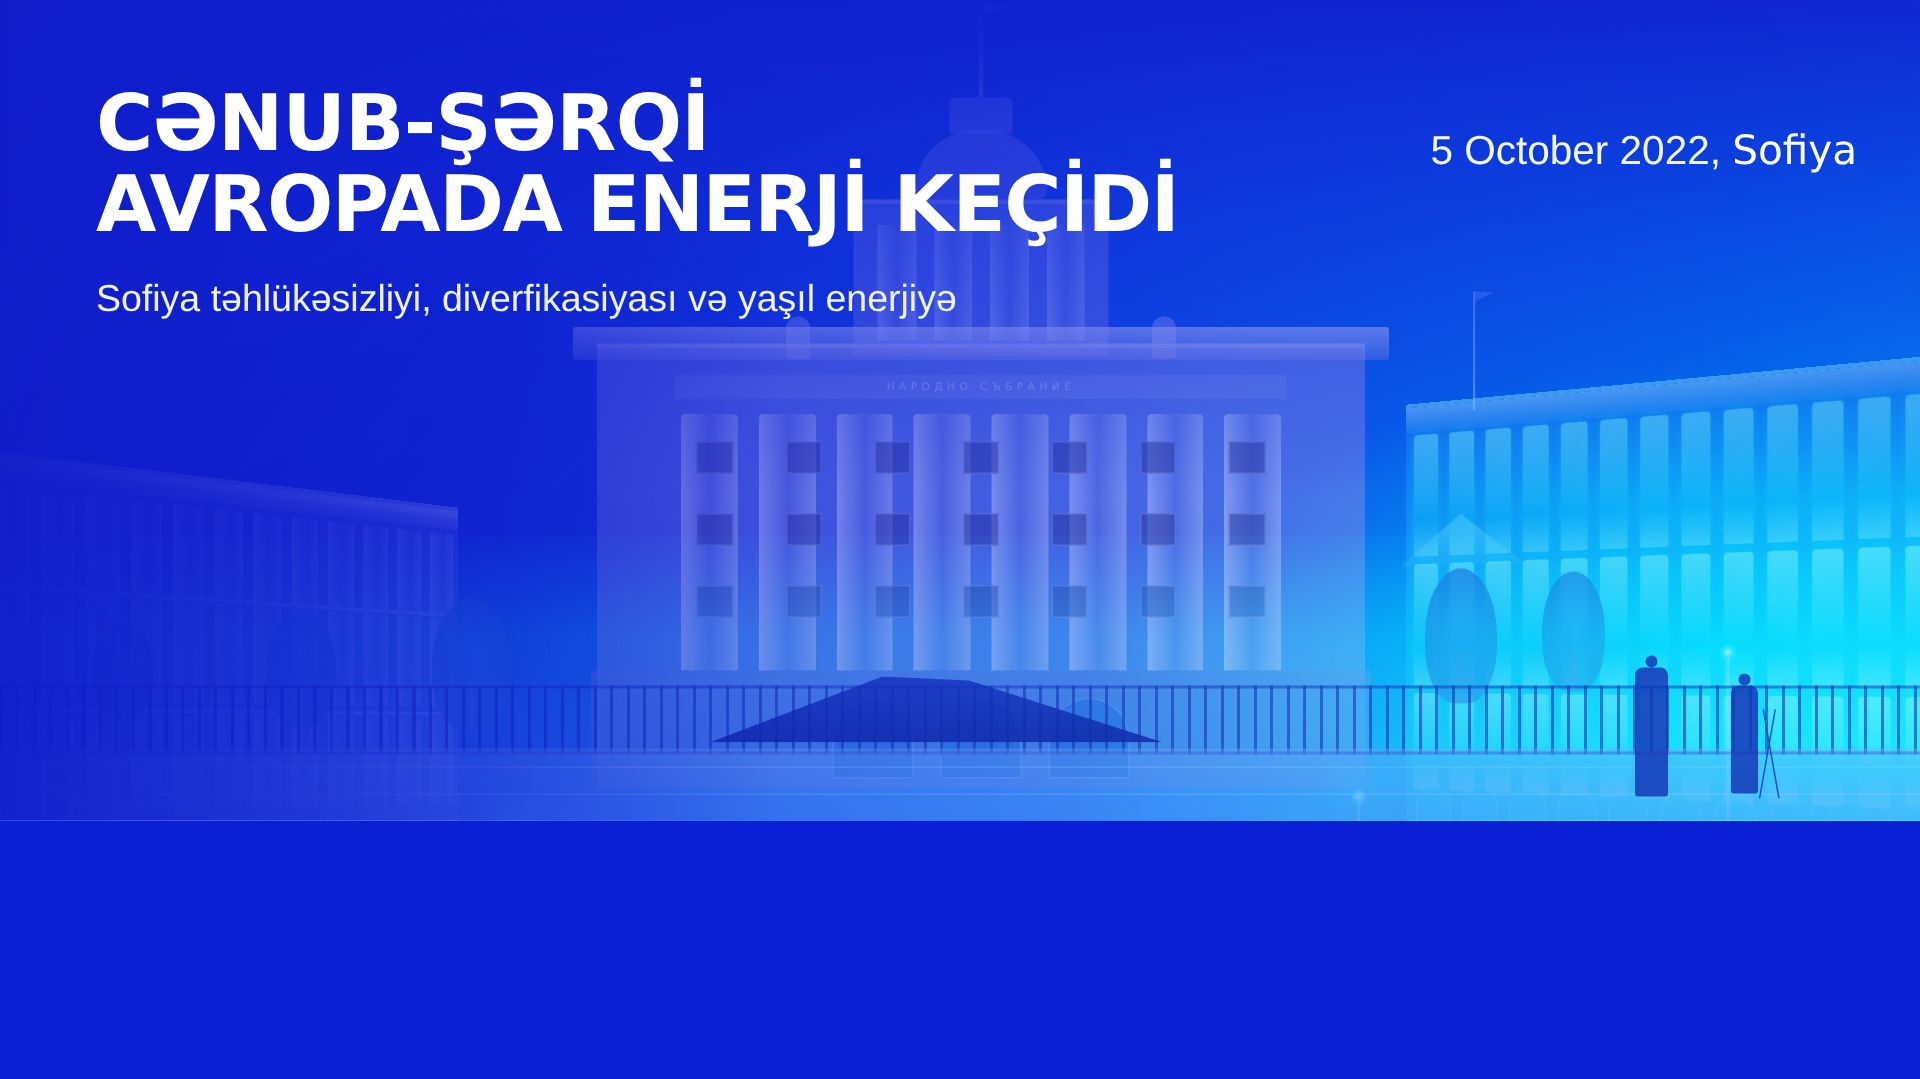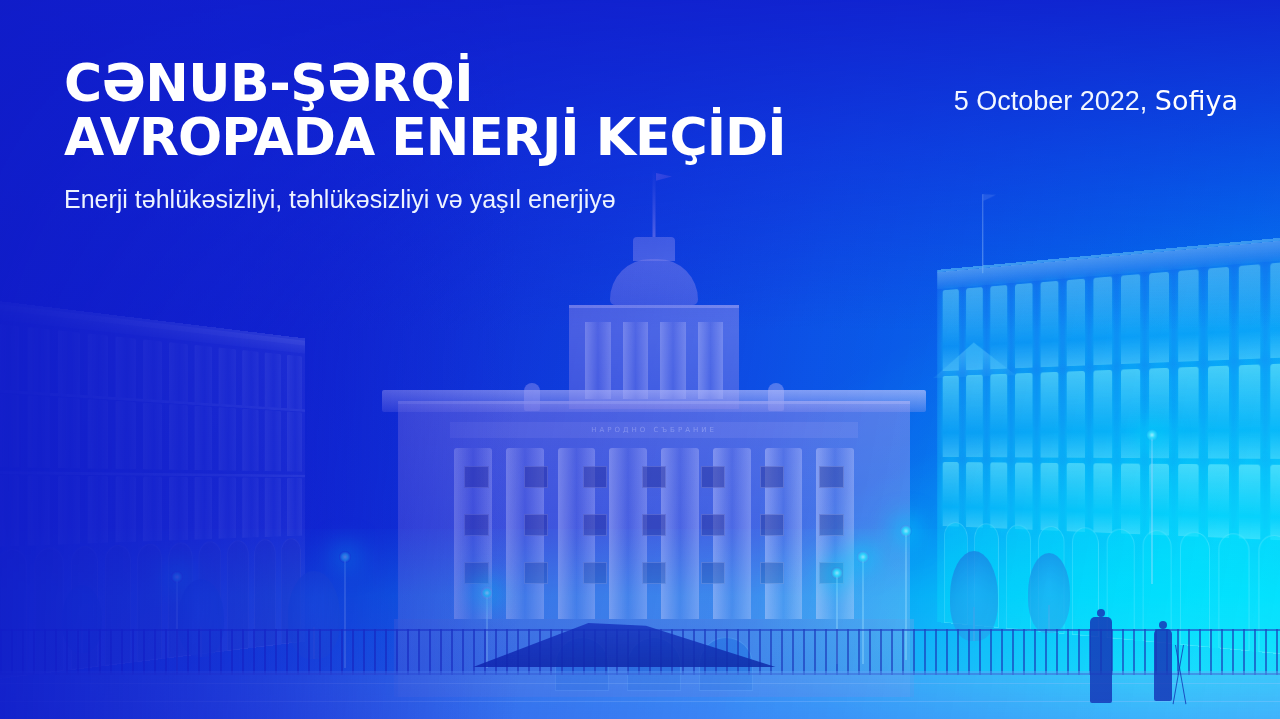--- a/index.html
+++ b/index.html
@@ -1,21 +1,21 @@
 <!DOCTYPE html>
 <html><head>
 <meta charset="utf-8">
 <style>
   * { margin:0; padding:0; box-sizing:border-box; }
   html, body { width:1280px; height:719px; overflow:hidden; background:#0b1fd4; }
   body { font-family:"Liberation Sans", sans-serif; }
 
   #poster {
     position:relative;
-    width:1280px; height:719px;
+    width:1280px; height:547px;
     overflow:hidden;
     background: linear-gradient(100deg, #1423cc 0%, #122ccf 22%, #0f52e6 55%, #0077f0 85%, #0b84f5 100%);
   }
 
   
   .scene { position:absolute; inset:0; overflow:hidden; }
 
   .sky {
     position:absolute; inset:0;
     background: linear-gradient(105deg, #1423cc 0%, #1226cd 25%, #0f4ae2 58%, #0078f1 88%, #0b86f6 100%);
@@ -593,21 +593,21 @@
 
   <div class="content">
 
     <div class="title-block">
       <div class="title">
         <div class="l1">CƏNUB-ŞƏRQİ</div>
         <div class="l2">AVROPADA ENERJİ KEÇİDİ</div>
       </div>
 
       <div class="subtitle">
-        <div>Enerji təhlükəsizliyi, təhlükəsizliyi və yaşıl enerjiyə</div>
+        <div>Sofiya təhlükəsizliyi, diverfikasiyası və yaşıl enerjiyə</div>
       </div>
 
     </div>
 
     <div class="meta">
       <span>5 October 2022, </span><span class="city">Sofiya</span>
     </div>
 
   </div>
 </div>

